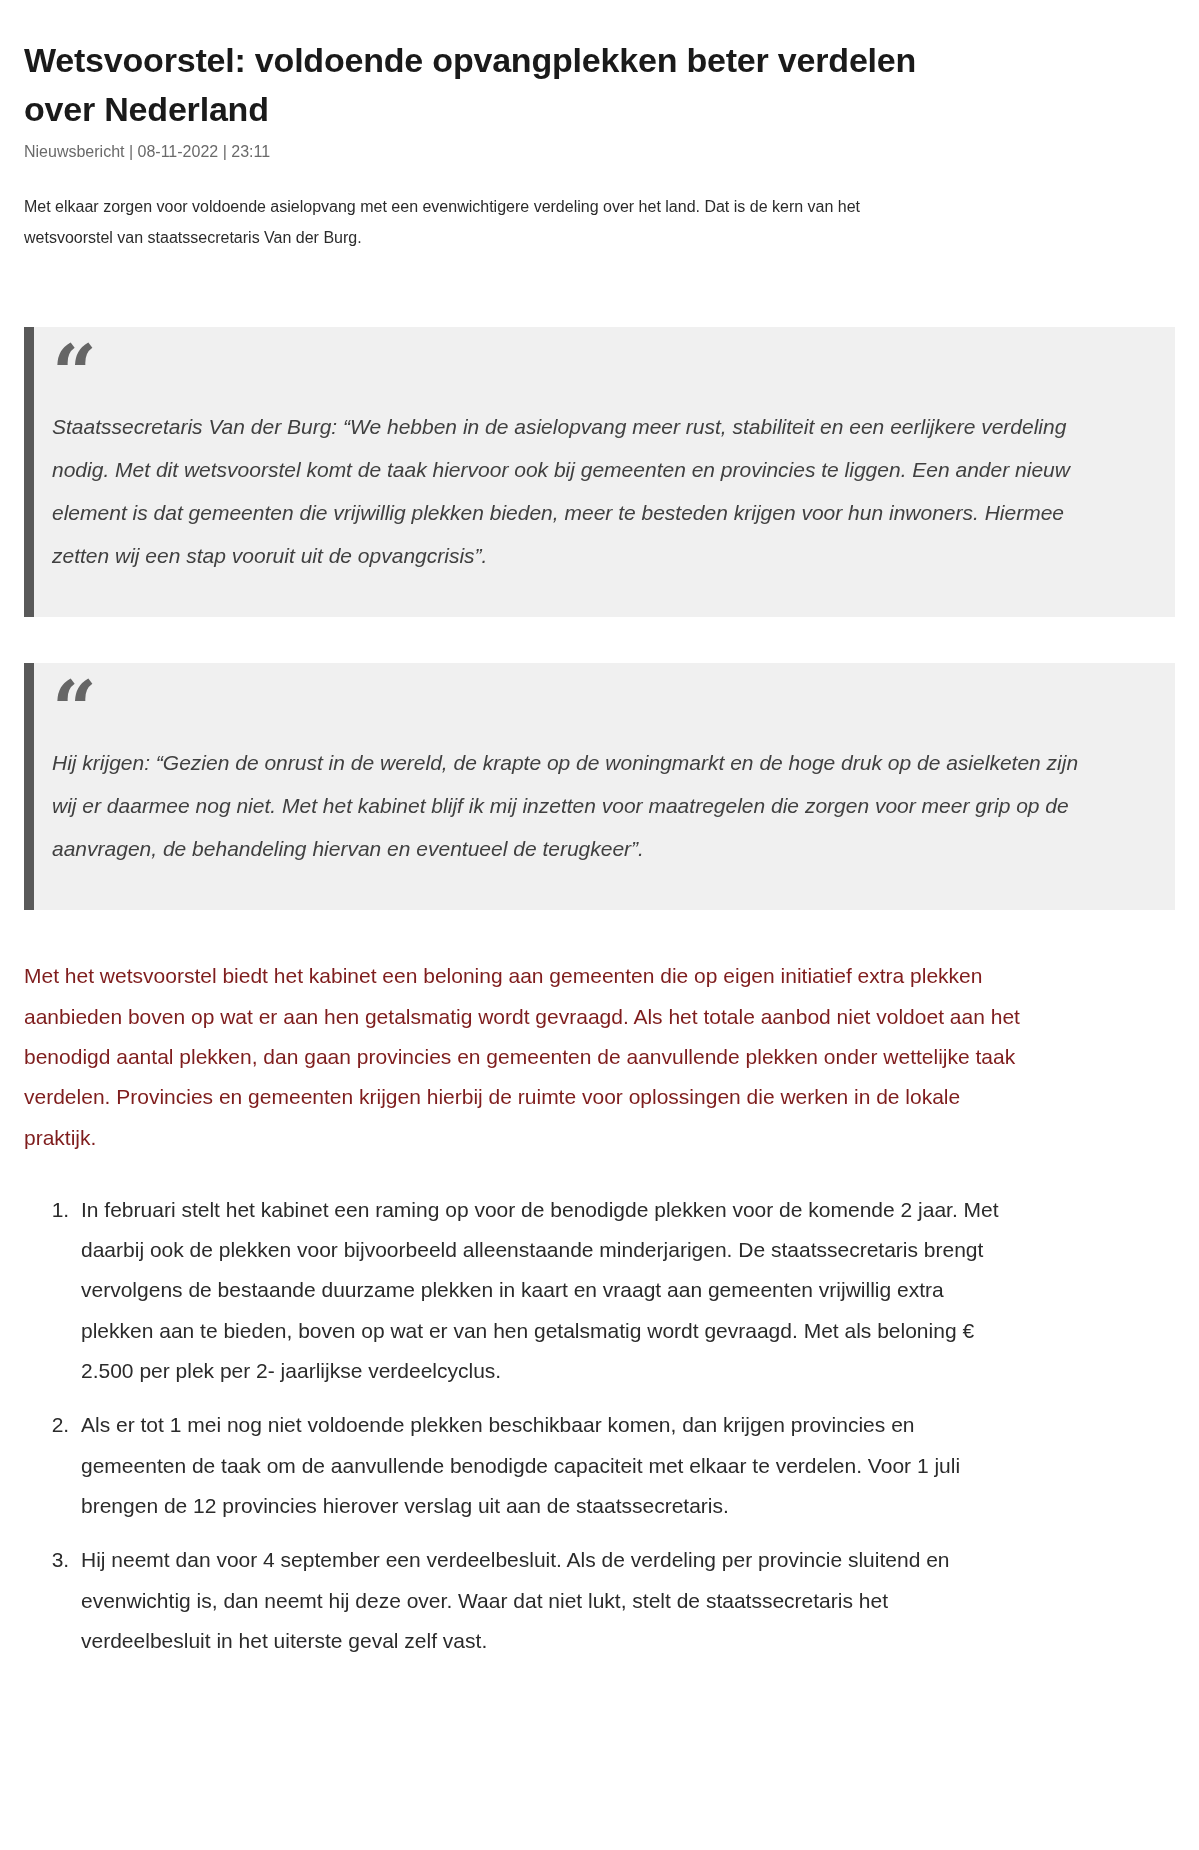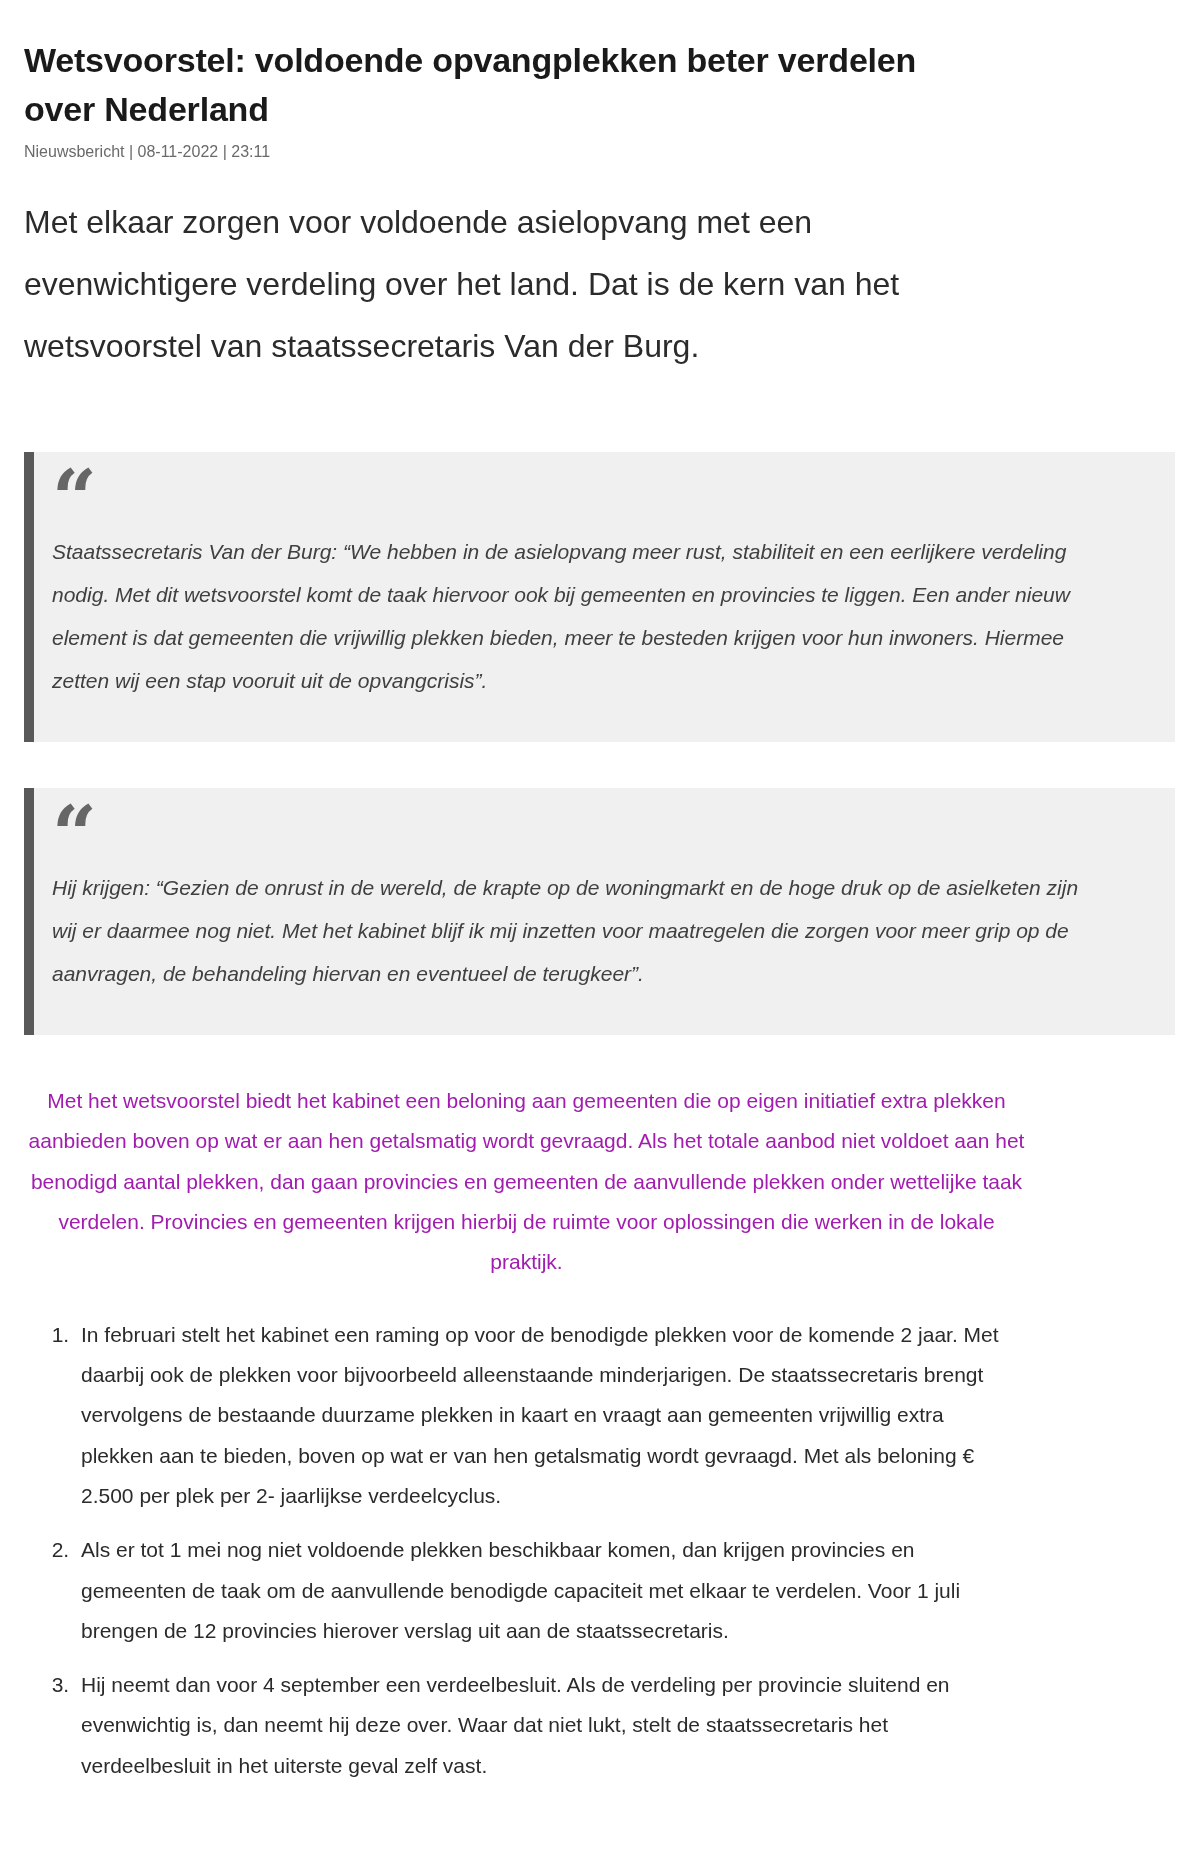--- a/index.html
+++ b/index.html
@@ -27,21 +27,21 @@
     letter-spacing: -0.2px;
   }
   .article-meta {
     margin: 0 0 30px 0;
     font-size: 16px;
     color: #6a6a6a;
   }
   .article-intro {
     margin: 0 0 74px 0;
     max-width: 890px;
-    font-size: 32px;
+    font-size: 16px;
     line-height: 1.95;
     color: #2b2b2b;
   }
   .quote-block {
     margin: 0 0 46px 0;
     padding: 10px 28px 40px 18px;
     background: #f0f0f0;
     border-left: 10px solid #595959;
   }
   .quote-icon {
@@ -59,22 +59,21 @@
     font-style: italic;
     font-size: 21px;
     line-height: 2.05;
     color: #404040;
   }
   .body-paragraph {
     margin: 0 0 32px 0;
     max-width: 1005px;
     font-size: 21px;
     line-height: 1.92;
-    color: #a21caf;
-    text-align: center;
+    color: #7f1d1d;
   }
   .steps-list {
     margin: 0;
     padding: 0 0 0 38px;
     max-width: 990px;
     font-size: 21px;
     line-height: 1.92;
     color: #2b2b2b;
   }
   .steps-list li {

